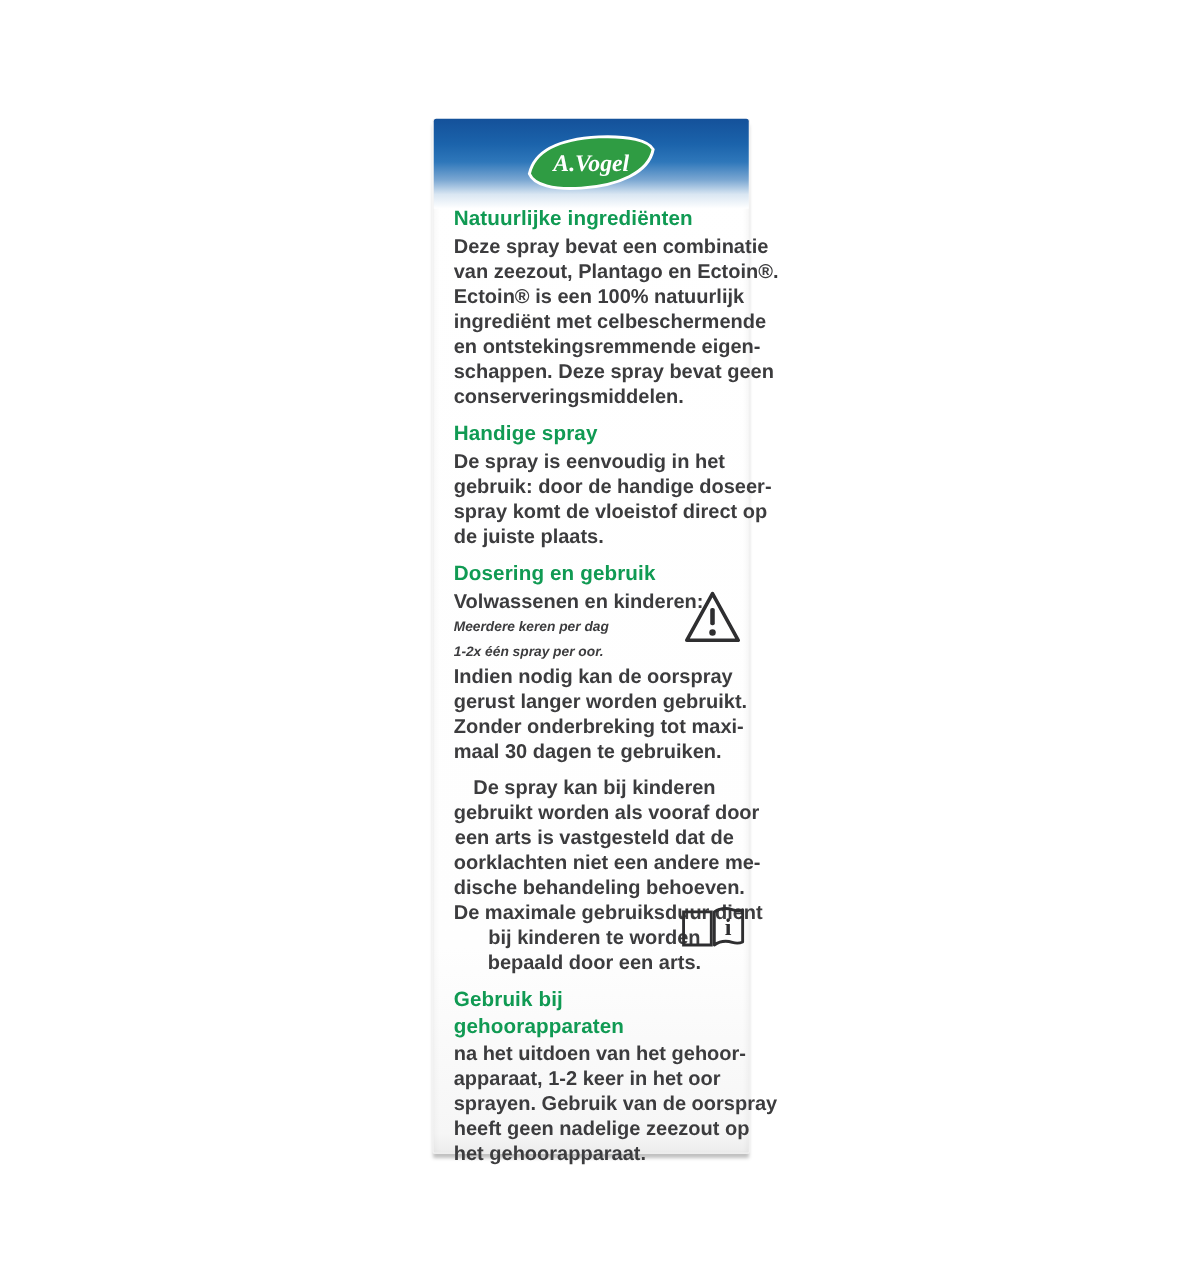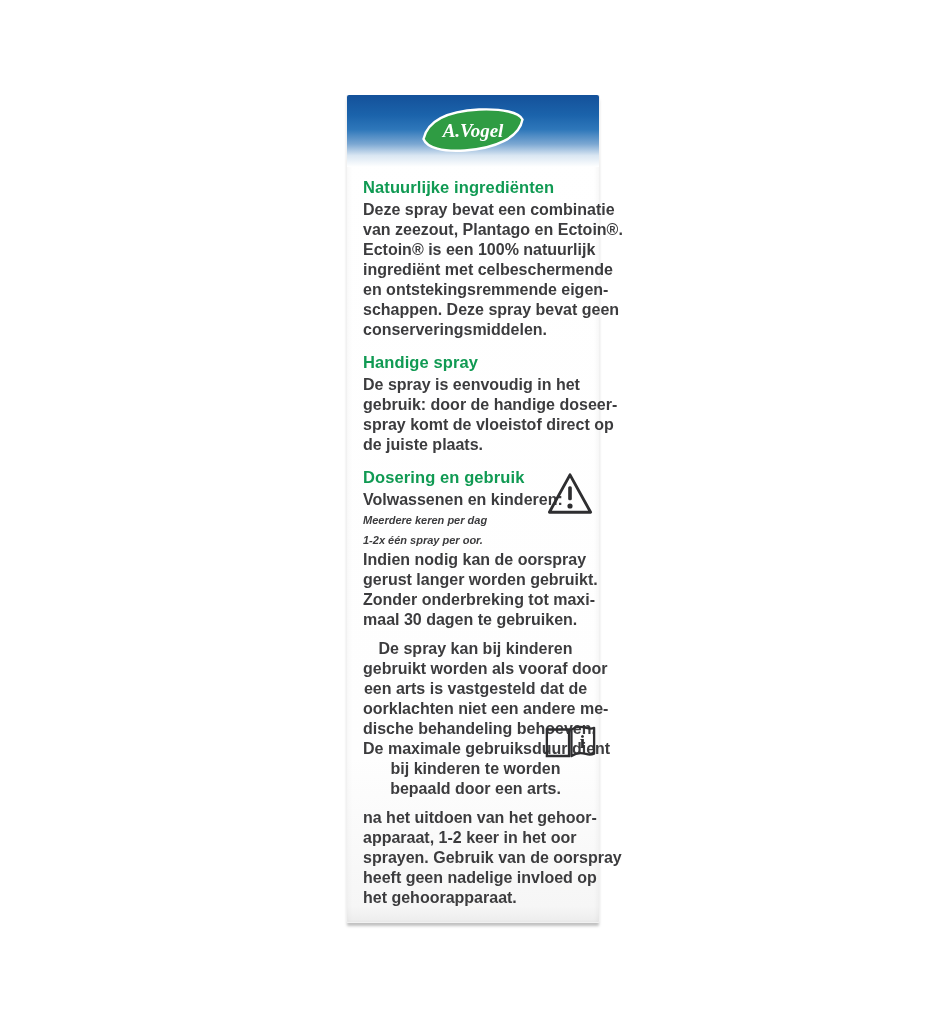--- a/index.html
+++ b/index.html
@@ -22,21 +22,21 @@
   .logo{
     position:absolute;left:50%;top:12px;transform:translateX(-50%);
     width:104px;height:46px;
   }
   .content{
     position:absolute;left:17px;top:70px;right:12px;
     color:#3c3c3e;font-size:16px;line-height:20px;
   }
   .section{margin:0 0 9px 0;}
   .section h3{
-    margin:12px 0 2px 0;font-size:16.5px;line-height:21px;
+    margin:0 0 2px 0;font-size:16.5px;line-height:21px;
     color:#109a53;font-weight:bold;letter-spacing:0.1px;
   }
   .lines{margin:0;font-weight:bold;}
   .lines .line{white-space:nowrap;}
   .lines .line.italic{font-style:italic;font-size:11px;}
   .para2{margin-top:9px;text-align:center;}
   .icon-abs{position:absolute;}
   #warning-icon{left:200px;top:376px;}
   #booklet-icon{left:197px;top:629px;}
   .svg-stroke{stroke:#2e2e30;fill:none;}
@@ -97,25 +97,26 @@
           <div class="line">een arts is vastgesteld dat de</div>
           <div class="line">oorklachten niet een andere me-</div>
           <div class="line">dische behandeling behoeven.</div>
           <div class="line">De maximale gebruiksduur dient</div>
           <div class="line">bij kinderen te worden</div>
           <div class="line">bepaald door een arts.</div>
         </div>
     </div>
 
     <div class="section">
+      <h3>Gebruik bij gehoorapparaten</h3>
       <div class="lines">
           <div class="line">na het uitdoen van het gehoor-</div>
           <div class="line">apparaat, 1-2 keer in het oor</div>
           <div class="line">sprayen. Gebruik van de oorspray</div>
-          <div class="line">heeft geen nadelige invloed op</div>
+          <div class="line">heeft geen nadelige zeezout op</div>
           <div class="line">het gehoorapparaat.</div>
         </div>
     </div>
 
   </div>
 
   <div class="icon-abs" id="warning-icon">
     <svg viewBox="0 0 50 48" width="48" height="46">
       <path class="svg-stroke" d="M25 4 L46.5 43 L3.5 43 Z" stroke-width="3" stroke-linejoin="round"></path>
       <rect x="23.1" y="16" width="3.8" height="14.5" rx="1.6" fill="#2e2e30"></rect>

